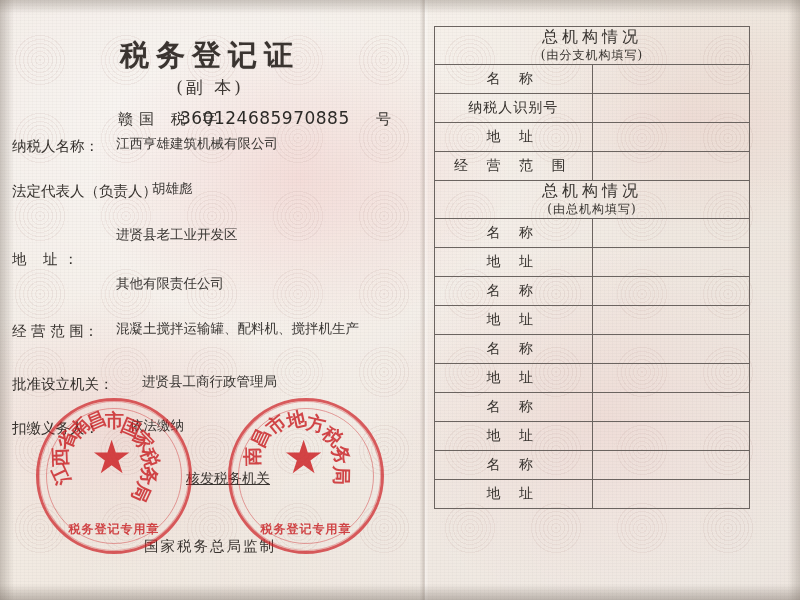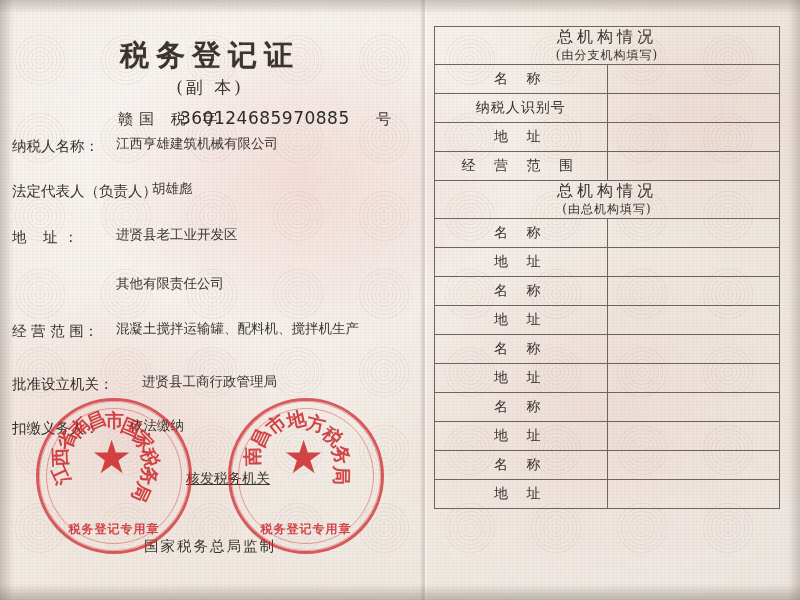--- a/index.html
+++ b/index.html
@@ -151,21 +151,21 @@
     white-space: nowrap;
     color: #35312d;
   }
   .field .val {
     position: absolute;
     top: 2px;
     font-size: 13.5px;
     color: #3a3734;
     white-space: nowrap;
   }
-  .lbl-sp6 { letter-spacing: 6px; }
+  .lbl-sp6 { letter-spacing: 6px; margin-top: 22px; }
 
   .bottomline {
     position: absolute;
     font-size: 14px;
     color: #3a3531;
     text-decoration: underline;
   }
   .footer-note {
     position: absolute;
     left: 0; right: 0;
@@ -228,21 +228,21 @@
 
   
   .right {
     position: absolute;
     left: 434px;
     top: 26px;
     width: 346px;
   }
   table.reg {
     border-collapse: collapse;
-    width: 346px;
+    width: 316px;
     table-layout: fixed;
   }
   table.reg td {
     border: 1px solid #6b6460;
     height: 28px;
     font-size: 14px;
     color: #37332f;
     padding: 0;
     text-align: center;
     vertical-align: middle;

